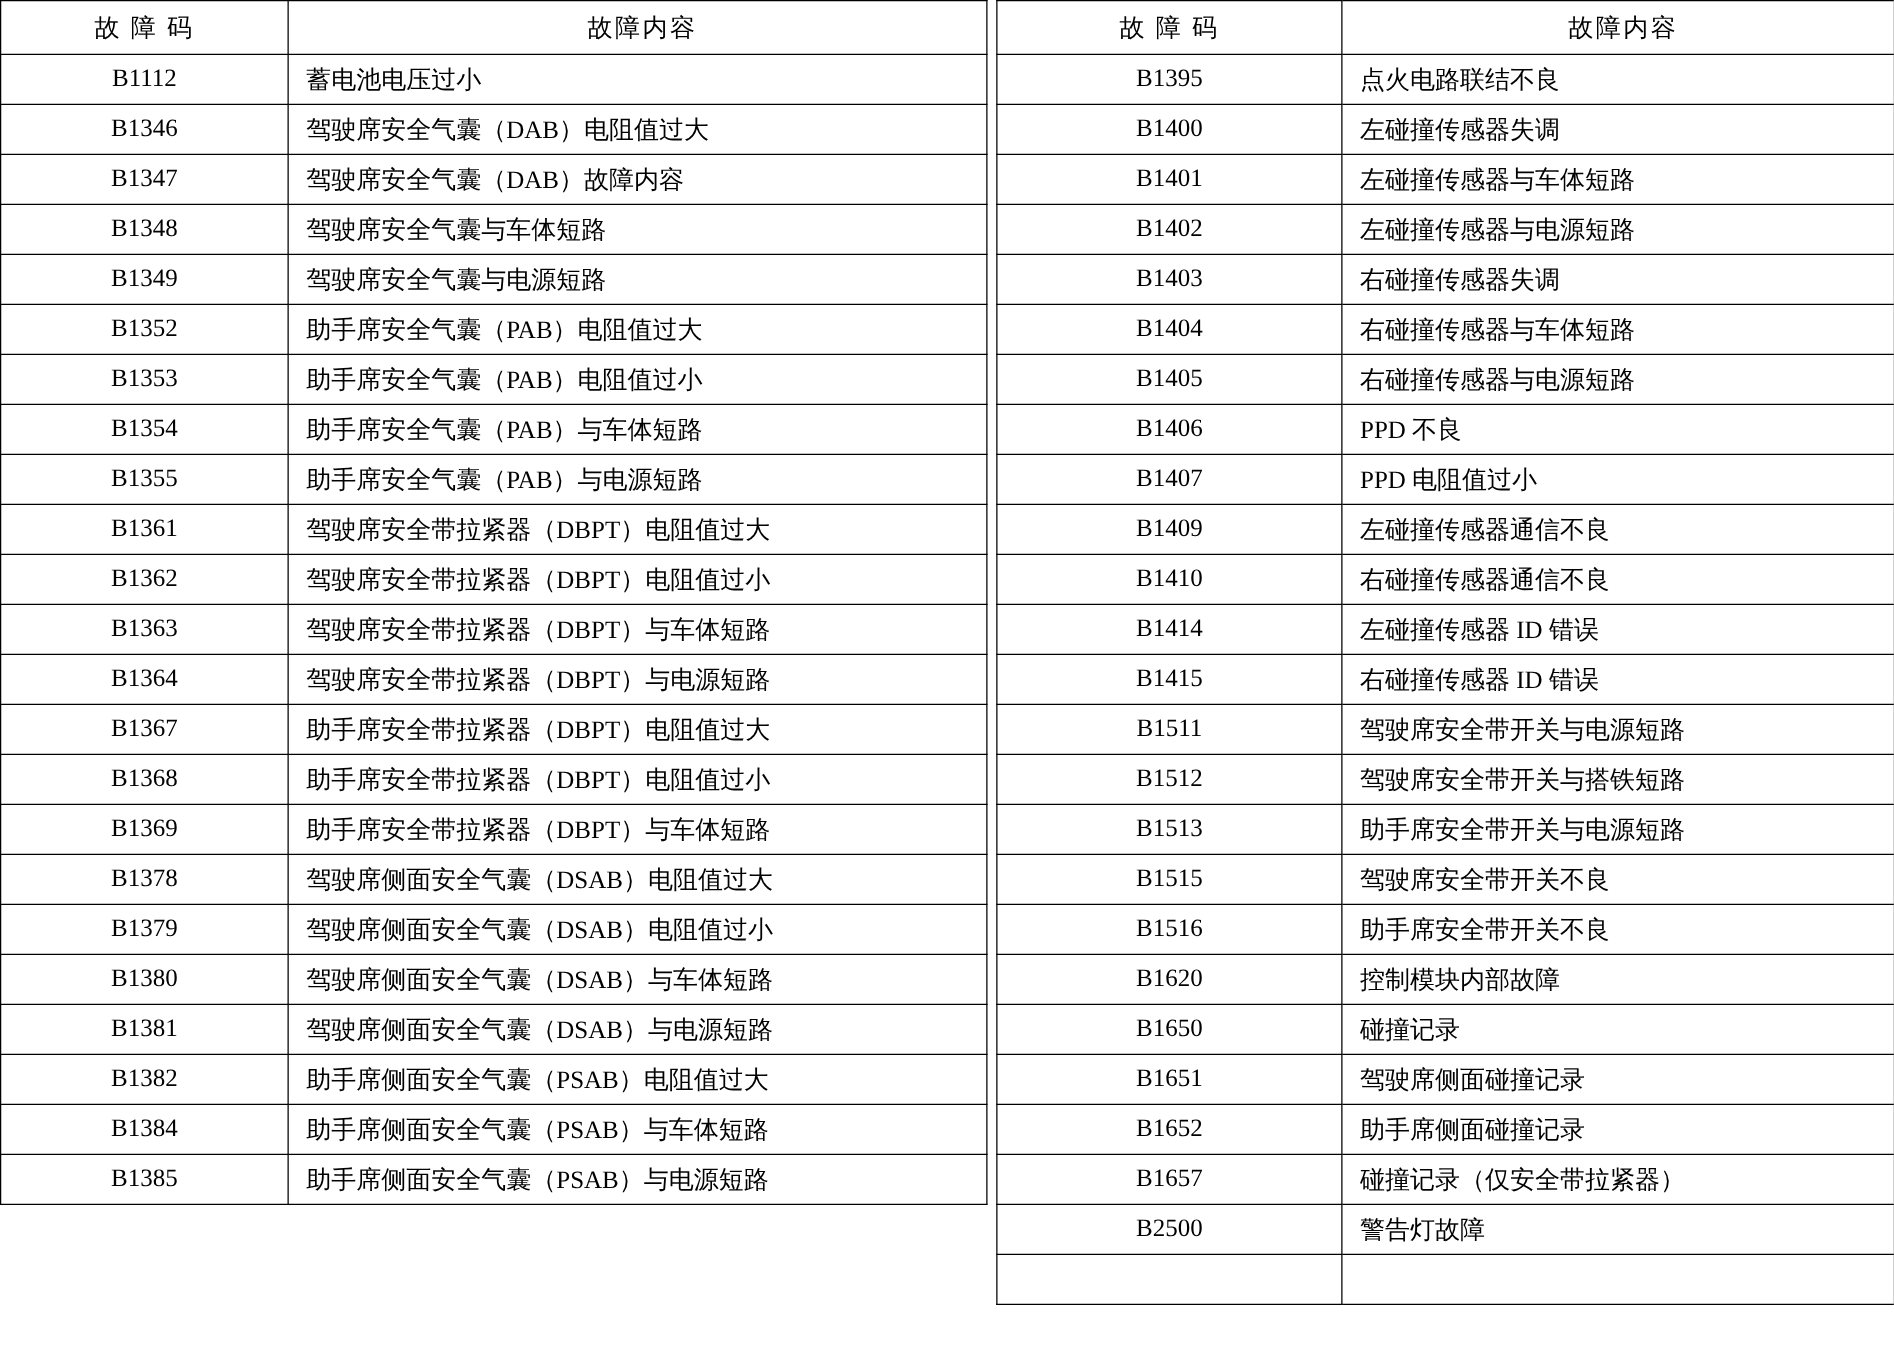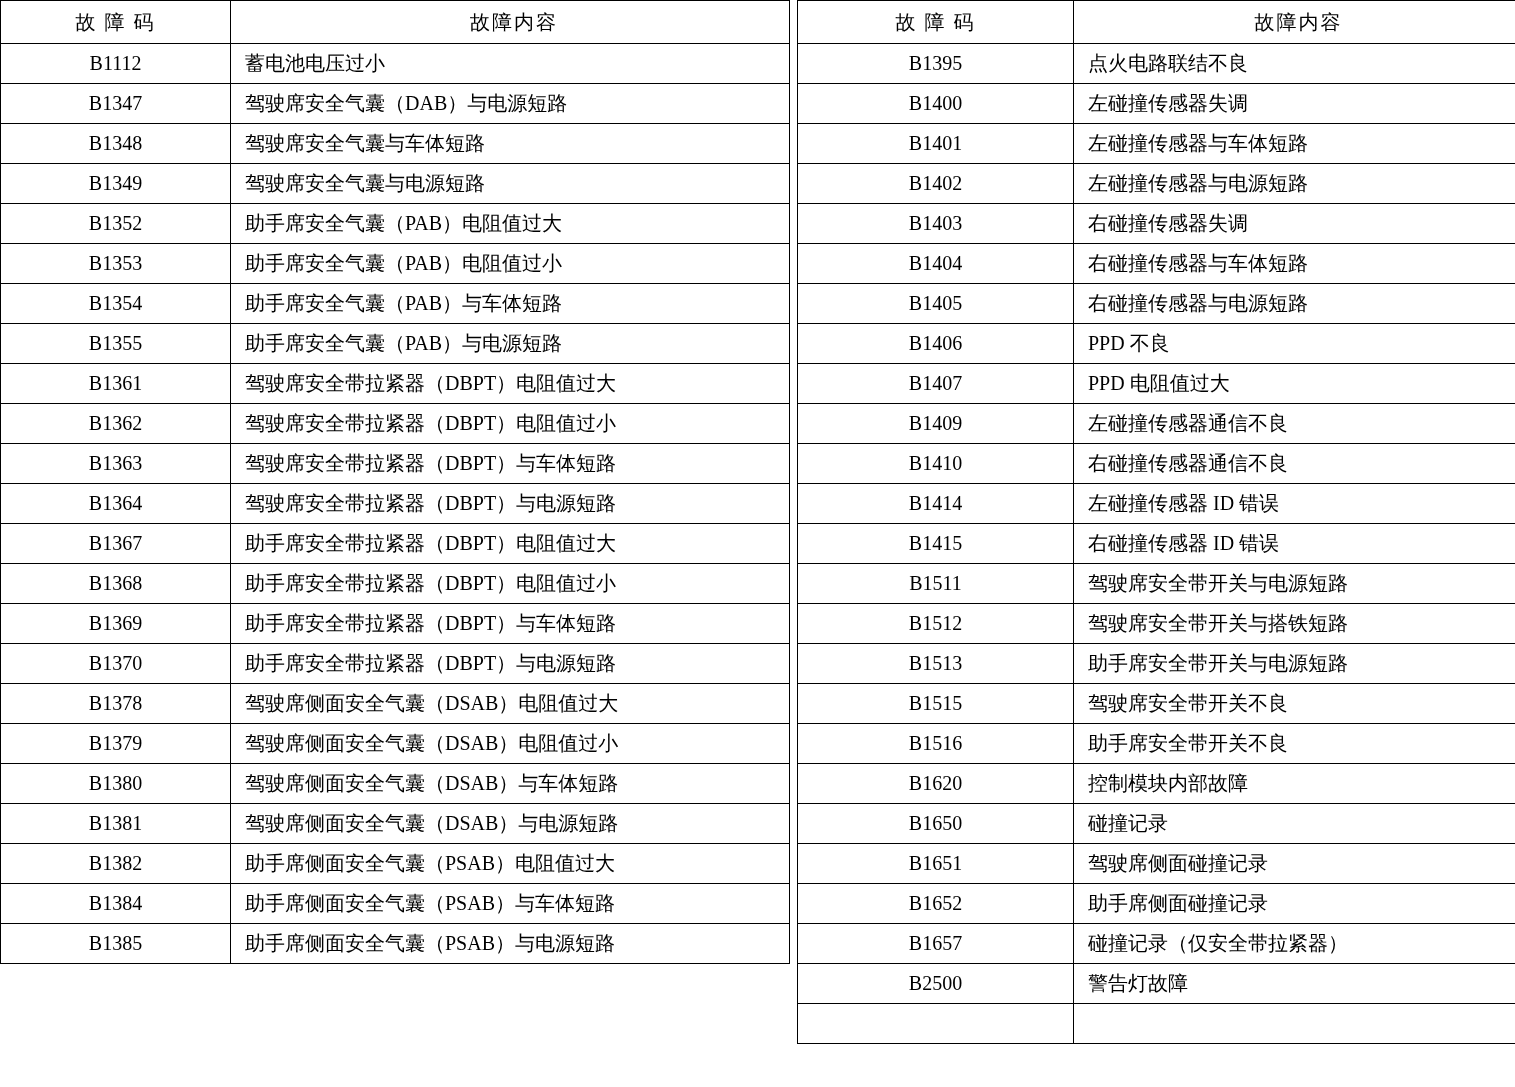--- a/index.html
+++ b/index.html
@@ -87,22 +87,26 @@
           <th class="col-code">故 障 码</th>
           <th class="col-desc">故障内容</th>
         </tr>
       </thead>
       <tbody>
         <tr>
           <td class="col-code">B1112</td>
           <td class="col-desc">蓄电池电压过小</td>
         </tr>
         <tr>
+          <td class="col-code">B1346</td>
+          <td class="col-desc">驾驶席安全气囊（DAB）电阻值过大</td>
+        </tr>
+        <tr>
           <td class="col-code">B1347</td>
-          <td class="col-desc">驾驶席安全气囊（DAB）与电源短路</td>
+          <td class="col-desc">驾驶席安全气囊（DAB）故障内容</td>
         </tr>
         <tr>
           <td class="col-code">B1348</td>
           <td class="col-desc">驾驶席安全气囊与车体短路</td>
         </tr>
         <tr>
           <td class="col-code">B1349</td>
           <td class="col-desc">驾驶席安全气囊与电源短路</td>
         </tr>
         <tr>
@@ -141,24 +145,20 @@
           <td class="col-code">B1367</td>
           <td class="col-desc">助手席安全带拉紧器（DBPT）电阻值过大</td>
         </tr>
         <tr>
           <td class="col-code">B1368</td>
           <td class="col-desc">助手席安全带拉紧器（DBPT）电阻值过小</td>
         </tr>
         <tr>
           <td class="col-code">B1369</td>
           <td class="col-desc">助手席安全带拉紧器（DBPT）与车体短路</td>
-        </tr>
-        <tr>
-          <td class="col-code">B1370</td>
-          <td class="col-desc">助手席安全带拉紧器（DBPT）与电源短路</td>
         </tr>
         <tr>
           <td class="col-code">B1378</td>
           <td class="col-desc">驾驶席侧面安全气囊（DSAB）电阻值过大</td>
         </tr>
         <tr>
           <td class="col-code">B1379</td>
           <td class="col-desc">驾驶席侧面安全气囊（DSAB）电阻值过小</td>
         </tr>
         <tr>
@@ -223,21 +223,21 @@
         <tr>
           <td class="col-code">B1405</td>
           <td class="col-desc">右碰撞传感器与电源短路</td>
         </tr>
         <tr>
           <td class="col-code">B1406</td>
           <td class="col-desc">PPD 不良</td>
         </tr>
         <tr>
           <td class="col-code">B1407</td>
-          <td class="col-desc">PPD 电阻值过大</td>
+          <td class="col-desc">PPD 电阻值过小</td>
         </tr>
         <tr>
           <td class="col-code">B1409</td>
           <td class="col-desc">左碰撞传感器通信不良</td>
         </tr>
         <tr>
           <td class="col-code">B1410</td>
           <td class="col-desc">右碰撞传感器通信不良</td>
         </tr>
         <tr>

